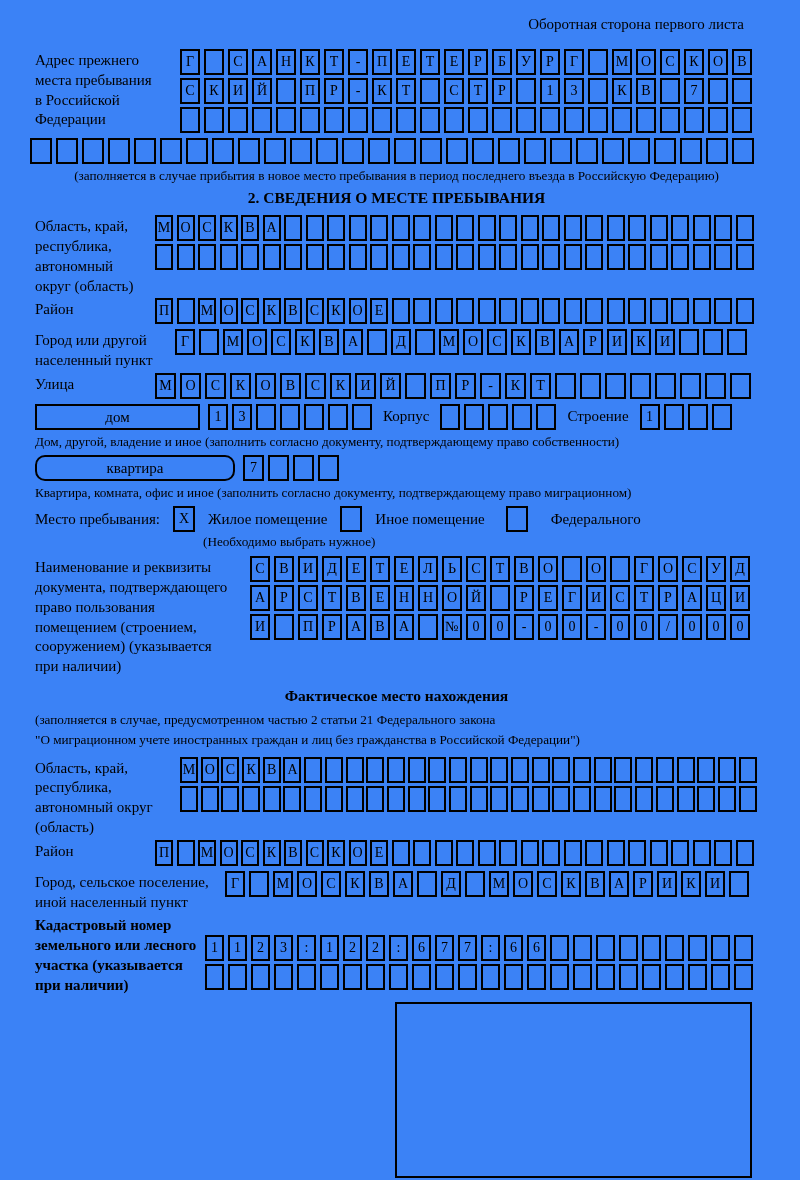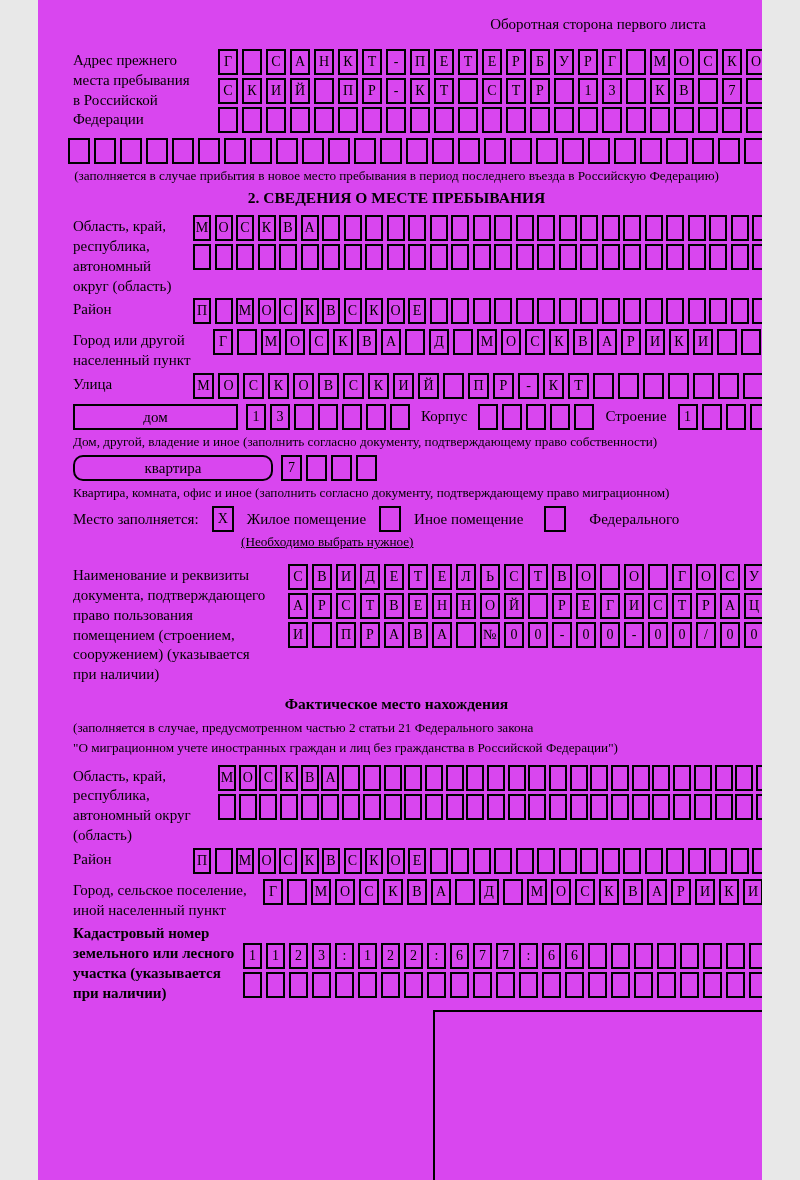--- a/index.html
+++ b/index.html
@@ -1,18 +1,18 @@
 <!DOCTYPE html>
 <html><head>
 <meta charset="utf-8">
 <style>
   * { margin:0; padding:0; box-sizing:border-box; }
   html,body { background:#e8e8e8; }
   .page {
-    width:724px; height:1180px; margin:0 auto; background:#d946ef; color:#000;
+    width:800px; height:1180px; margin:0 auto; background:#3b82f6; color:#000;
     font-family:"Liberation Serif","DejaVu Serif",serif; font-size:15px;
     position:relative; padding:6px 42px 0 35px; overflow:hidden;
   }
   .hdr { text-align:right; padding:10px 14px 16px 0; font-size:15px; }
 
   .field { display:flex; align-items:flex-start; margin-bottom:2px; }
   .label { flex:none; white-space:pre-line; line-height:1.32; padding-top:2px; }
   .w145{width:145px;} .w120{width:120px;} .w140{width:140px;}
   .w215{width:215px;} .w190{width:190px;} .w170{width:170px;font-weight:bold;}
 
@@ -32,21 +32,21 @@
   .note { font-size:13.2px; line-height:1.3; margin:0 0 5px; }
   .center { text-align:center; }
   .sec-title { text-align:center; font-weight:bold; font-size:15.5px; margin:5px 0 8px; }
 
   .house-line { display:flex; align-items:center; gap:8px; margin:2px 0 3px; }
   .typebox { flex:none; height:26px; border:2px solid #000; text-align:center; line-height:22px; }
   .tb165{width:165px;} .tb200{width:200px;border-radius:10px;}
   .inline-label { flex:none; padding:0 3px; }
 
   .stay-row { display:flex; align-items:center; gap:13px; margin:4px 0 2px; }
-  .stay-note { font-size:13.2px; margin:1px 0 14px 168px;text-decoration:underline; }
+  .stay-note { font-size:13.2px; margin:1px 0 6px 168px; }
 
   .actual-title { text-align:center; font-weight:bold; font-size:15.5px; margin:10px 0 5px; }
   .actual-note { text-align:left; white-space:pre-line; font-size:13.2px; line-height:1.5; margin-bottom:7px; }
 
   .stamp-wrap { margin:6px 0 0 360px; }
   .stamp-box { width:357px; height:176px; border:2px solid #000; }
 </style>
 </head>
 <body>
 
@@ -378,21 +378,21 @@
     <div class="boxrow one sz21">
         <span class="cbox">7</span>
         <span class="cbox"></span>
         <span class="cbox"></span>
         <span class="cbox"></span>
       </div>
   </div>
   <div class="note">Квартира, комната, офис и иное (заполнить согласно документу, подтверждающему право миграционном)</div>
 
   <div class="stay-row">
-    <span>Место заполняется:</span>
+    <span>Место пребывания:</span>
     <div class="boxrow one sz22">
         <span class="cbox">X</span>
       </div>
     <span>Жилое помещение</span>
     <div class="boxrow one sz22">
         <span class="cbox"></span>
       </div>
     <span>Иное помещение</span>
     <div class="boxrow one sz22" style="margin-left:8px;">
         <span class="cbox"></span>

